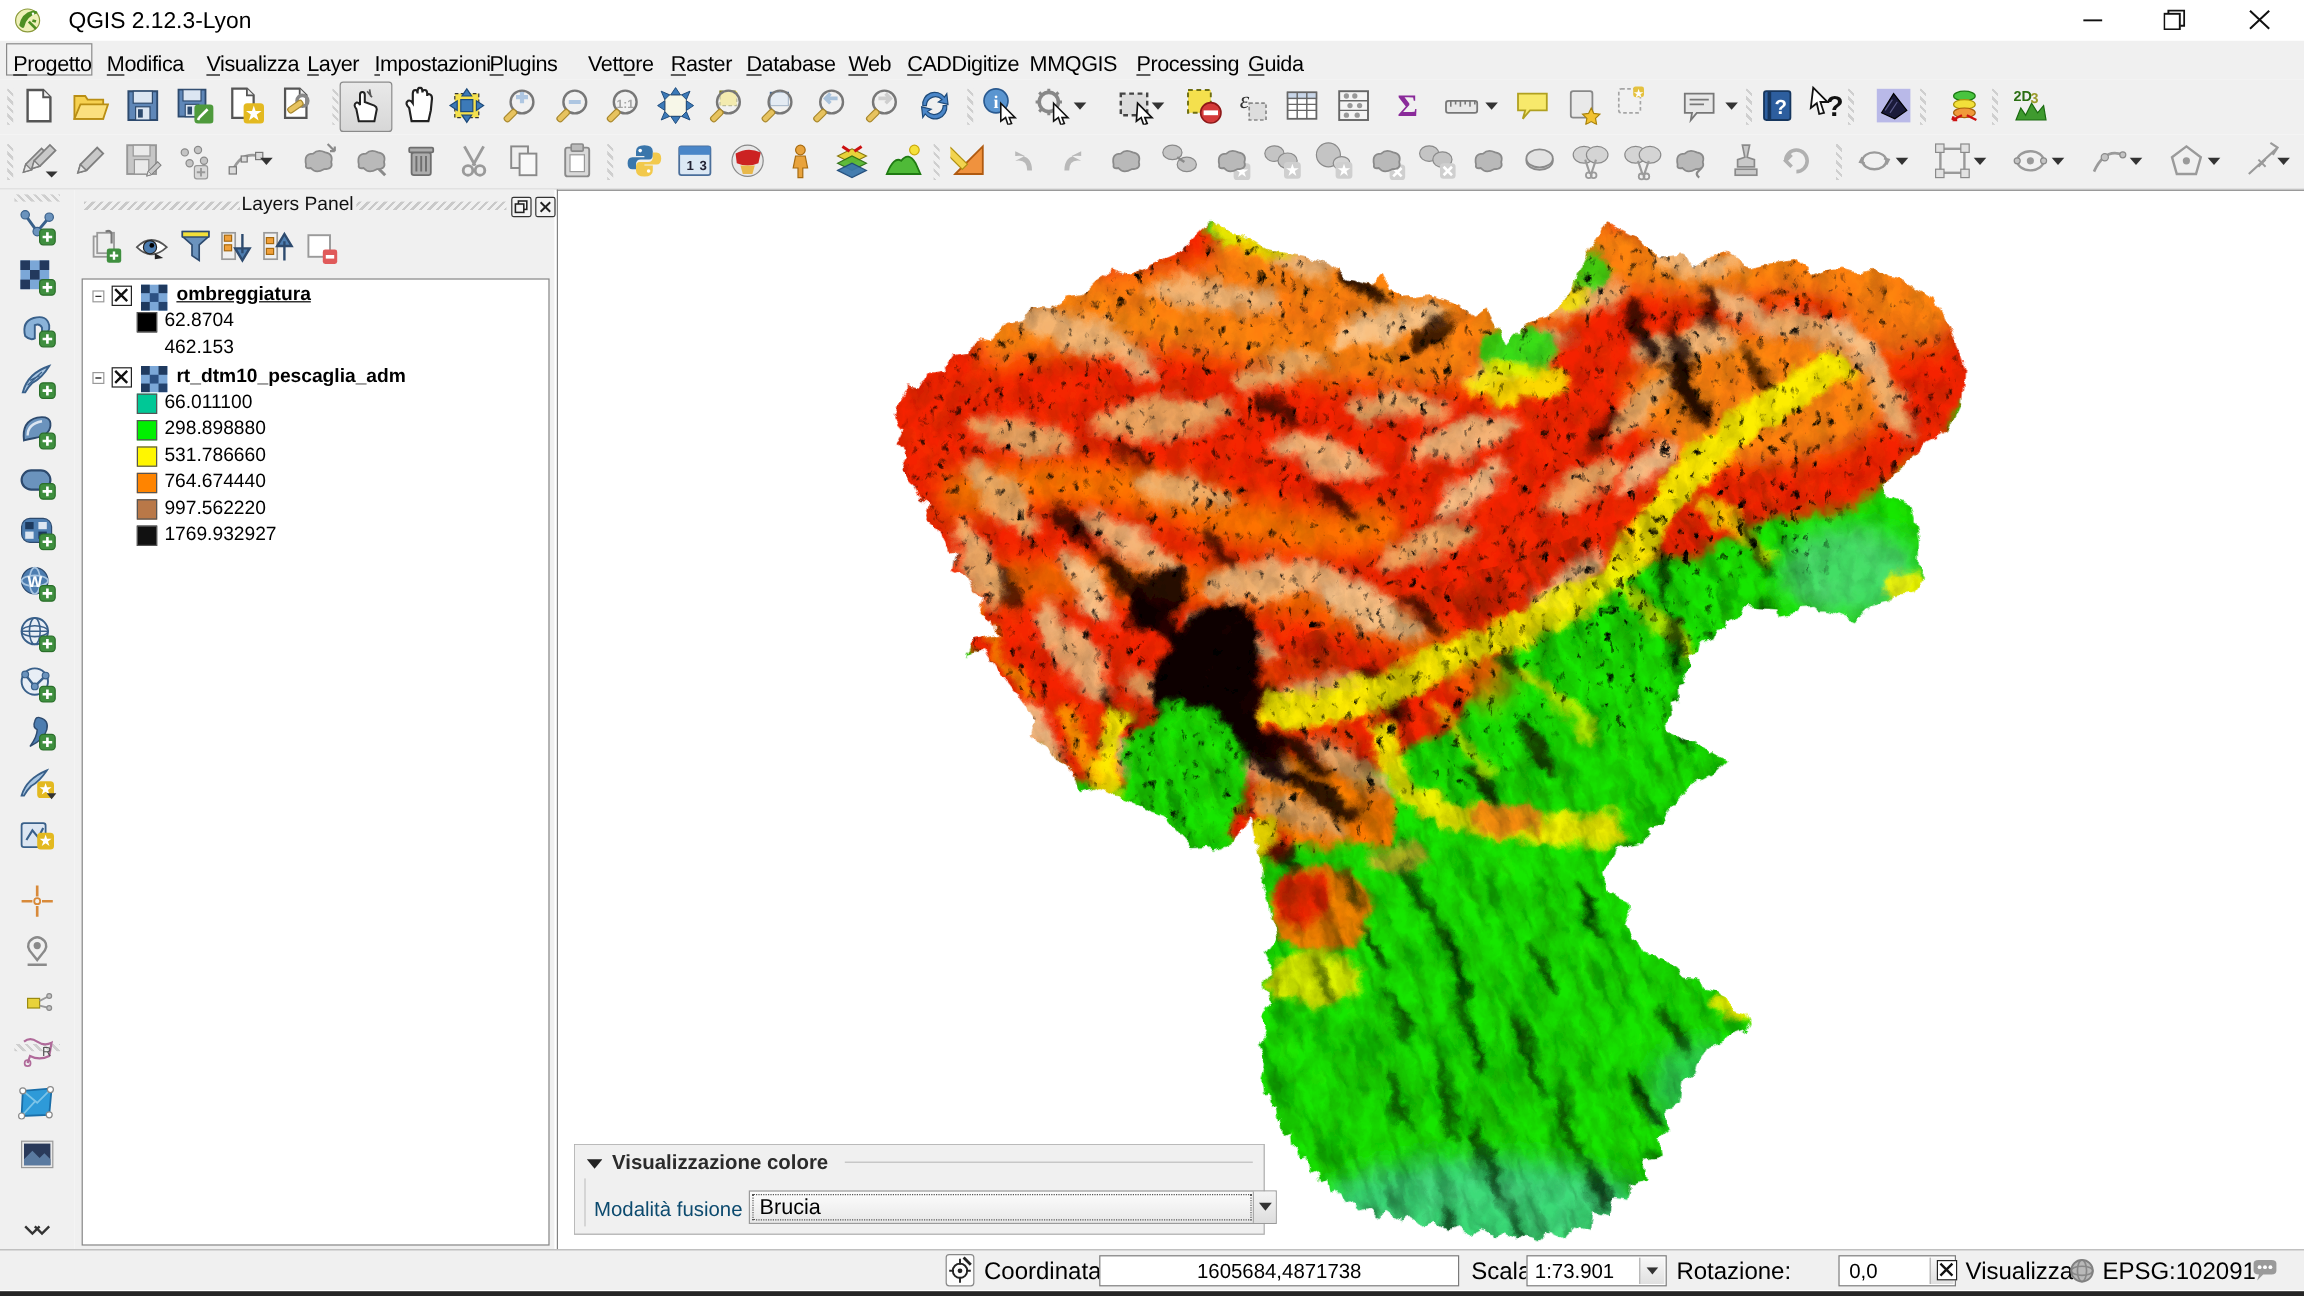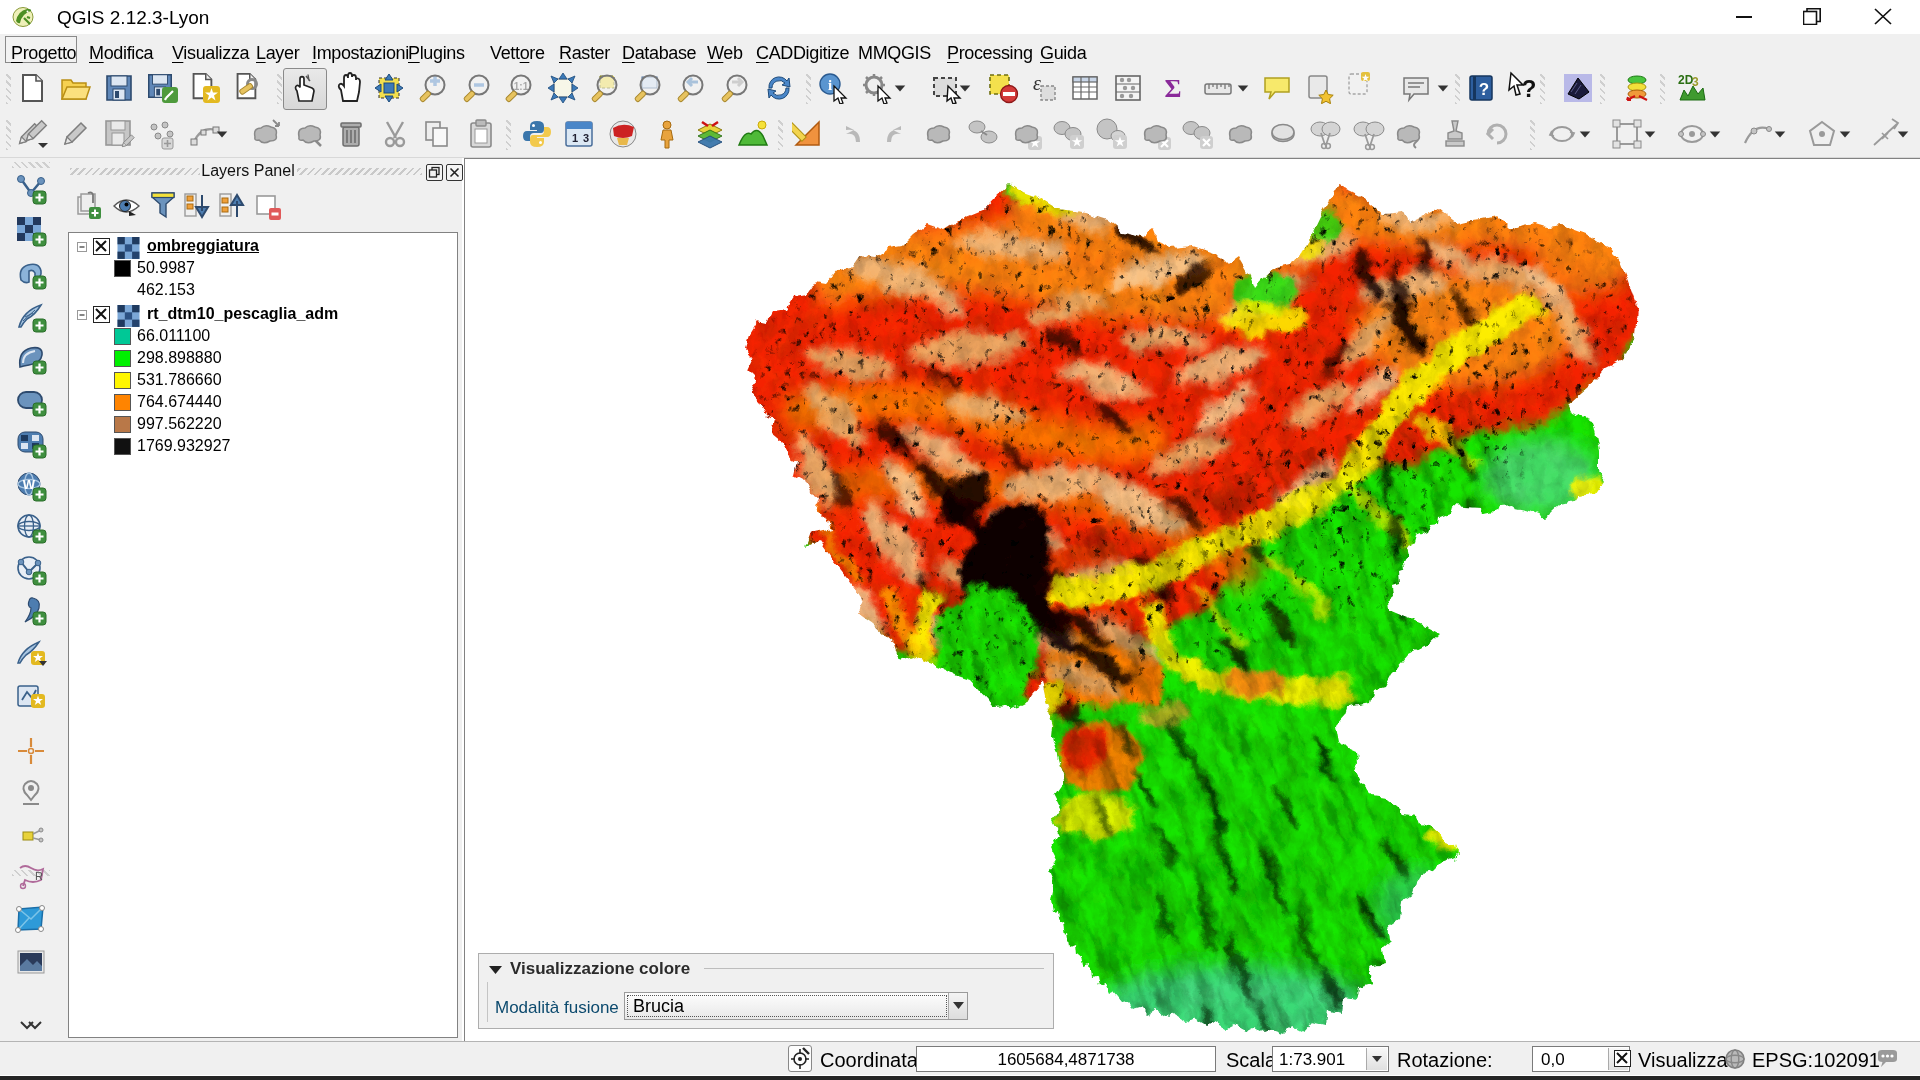--- a/index.html
+++ b/index.html
@@ -1210,21 +1210,21 @@
           <rect x="0" y="0" width="28" height="28" fill="#7ba7d7"></rect>
           <rect x="0" y="0" width="9.3" height="9.3" fill="#1f3a5f"></rect>
           <rect x="18.6" y="0" width="9.3" height="9.3" fill="#1f3a5f"></rect>
           <rect x="9.3" y="9.3" width="9.3" height="9.3" fill="#2c5183"></rect>
           <rect x="0" y="18.6" width="9.3" height="9.3" fill="#1f3a5f"></rect>
           <rect x="18.6" y="18.6" width="9.3" height="9.3" fill="#24436e"></rect>
         </svg>
       </div>
       <div class="trow" style="left:78px;top:4px;font-weight:bold;text-decoration:underline">ombreggiatura</div>
       <div class="swatch" style="left:45px;top:27px;background:#000;border:1px solid #555"></div>
-      <div class="trow" style="left:68px;top:26px">50.9987</div>
+      <div class="trow" style="left:68px;top:26px">62.8704</div>
       <div class="trow" style="left:68px;top:48px">462.153</div>
       <div class="abs" style="left:8px;top:77px;width:10px;height:10px;border:1px solid #999;background:#fff">
         <svg width="8" height="8" viewBox="0 0 8 8">
           <path d="M1.5,4 L6.5,4" stroke="#333" stroke-width="1.2"></path>
         </svg>
       </div>
       <div class="abs" style="left:24px;top:73px;width:17px;height:17px;border:1.5px solid #222;background:#fff">
         <svg width="14" height="14" viewBox="0 0 14 14">
           <path d="M2,2 L12,12 M12,2 L2,12" stroke="#111" stroke-width="2"></path>
         </svg>
@@ -1510,21 +1510,21 @@
 </div>
 
 <div id="vispanel">
  <svg class="abs" style="left:10px;top:11px" width="13" height="10" viewBox="0 0 13 10">
       <path d="M0,1 L13,1 L6.5,9 Z" fill="#222"></path>
     </svg>
  <div class="abs" style="left:31px;top:5px;font-size:17px;font-weight:bold;color:#2b2b2b">Visualizzazione colore</div>
  <div class="abs" style="left:225px;top:14px;width:340px;height:1px;background:#bdbdbd"></div>
  <div class="abs" style="left:8px;top:28px;width:1px;height:40px;background:#c4c4c4"></div>
  <div class="abs" style="left:16px;top:44px;font-size:17px;color:#0c4a6e">Modalità fusione</div>
- <div class="abs" style="left:145px;top:38px;width:344px;height:28px;background:linear-gradient(#fdfdfd,#e8e8e8);border:1px solid #9a9a9a">
+ <div class="abs" style="left:145px;top:38px;width:440px;height:28px;background:linear-gradient(#fdfdfd,#e8e8e8);border:1px solid #9a9a9a">
    <div class="abs" style="left:2px;top:2px;right:20px;bottom:2px;border:1px dotted #555"></div>
    <div class="abs" style="left:8px;top:3px;font-size:18px">Brucia</div>
    <div class="abs" style="right:0;top:0;width:19px;height:26px;background:linear-gradient(#f4f4f4,#ddd);border-left:1px solid #aaa">
         <svg style="margin:9px 0 0 4px" width="11" height="8" viewBox="0 0 11 8">
           <path d="M0,0 L11,0 L5.5,7 Z" fill="#333"></path>
         </svg>
       </div>
  </div>
 </div>
 

